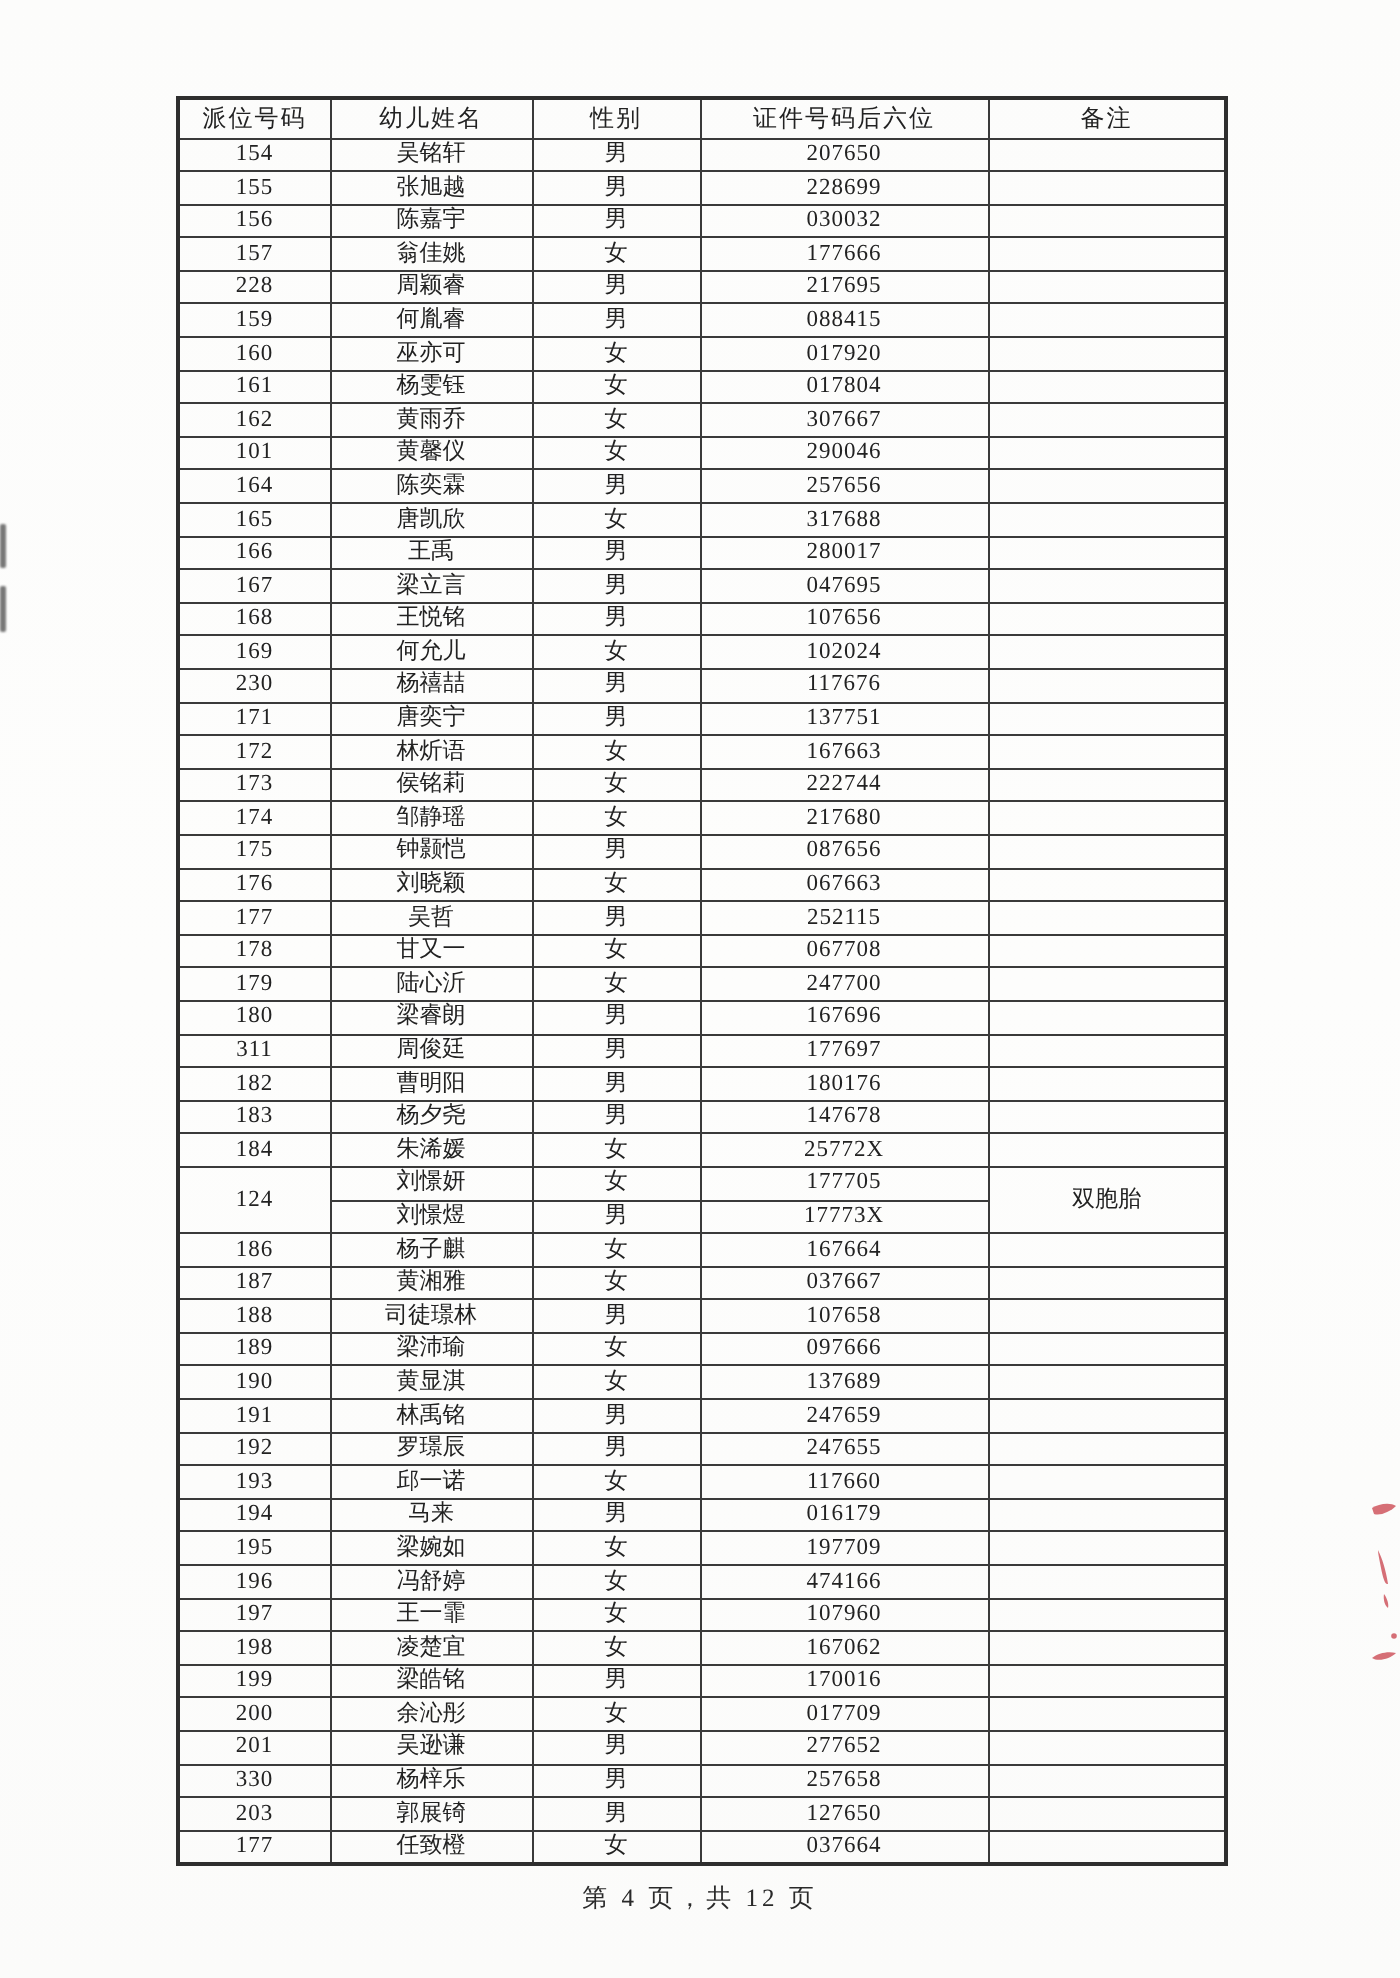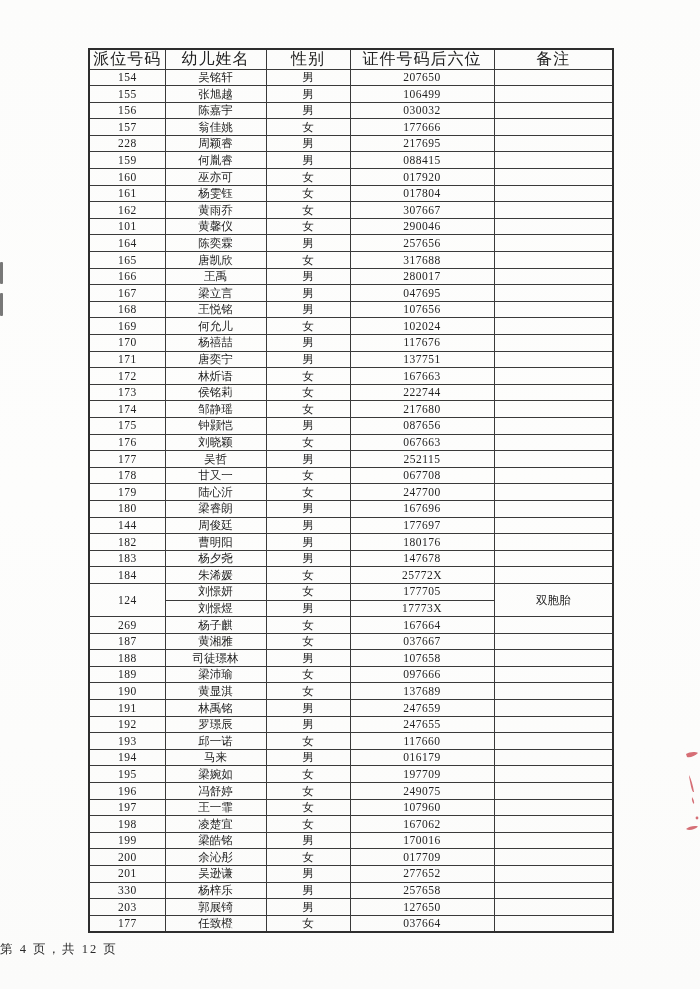--- a/index.html
+++ b/index.html
@@ -36,27 +36,28 @@
     padding: 0;
     font-weight: normal;
     font-size: 11.5px;
     line-height: 1.1;
     color: #222;
     overflow: hidden;
     white-space: nowrap;
   }
   table.alloc thead tr { height: 20px; }
   table.alloc tbody tr { height: 16.6px; }
-  table.alloc th { font-size: 16px; letter-spacing: 1px; }
+  table.alloc th { font-size: 12px; letter-spacing: 1px; }
   td.num { font-size: 11.5px; letter-spacing: 0.5px; }
   .page-footer {
     position: absolute;
     left: 0;
     top: 941px;
     width: 100%;
+    text-align: center;
     font-size: 12.5px;
     letter-spacing: 2px;
     color: #2a2a2a;
   }
   .edge-smudge {
     position: absolute;
     left: 0;
     width: 3px;
     background: #4c4c4c;
     opacity: 0.75;
@@ -101,21 +102,21 @@
           <td class="num">154</td>
           <td>吴铭轩</td>
           <td>男</td>
           <td class="num">207650</td>
           <td></td>
         </tr>
         <tr>
           <td class="num">155</td>
           <td>张旭越</td>
           <td>男</td>
-          <td class="num">106499</td>
+          <td class="num">228699</td>
           <td></td>
         </tr>
         <tr>
           <td class="num">156</td>
           <td>陈嘉宇</td>
           <td>男</td>
           <td class="num">030032</td>
           <td></td>
         </tr>
         <tr>
@@ -203,21 +204,21 @@
           <td></td>
         </tr>
         <tr>
           <td class="num">169</td>
           <td>何允儿</td>
           <td>女</td>
           <td class="num">102024</td>
           <td></td>
         </tr>
         <tr>
-          <td class="num">170</td>
+          <td class="num">230</td>
           <td>杨禧喆</td>
           <td>男</td>
           <td class="num">117676</td>
           <td></td>
         </tr>
         <tr>
           <td class="num">171</td>
           <td>唐奕宁</td>
           <td>男</td>
           <td class="num">137751</td>
@@ -280,21 +281,21 @@
           <td></td>
         </tr>
         <tr>
           <td class="num">180</td>
           <td>梁睿朗</td>
           <td>男</td>
           <td class="num">167696</td>
           <td></td>
         </tr>
         <tr>
-          <td class="num">144</td>
+          <td class="num">311</td>
           <td>周俊廷</td>
           <td>男</td>
           <td class="num">177697</td>
           <td></td>
         </tr>
         <tr>
           <td class="num">182</td>
           <td>曹明阳</td>
           <td>男</td>
           <td class="num">180176</td>
@@ -320,21 +321,21 @@
           <td>女</td>
           <td class="num">177705</td>
           <td rowspan="2">双胞胎</td>
         </tr>
         <tr>
           <td>刘憬煜</td>
           <td>男</td>
           <td class="num">17773X</td>
         </tr>
         <tr>
-          <td class="num">269</td>
+          <td class="num">186</td>
           <td>杨子麒</td>
           <td>女</td>
           <td class="num">167664</td>
           <td></td>
         </tr>
         <tr>
           <td class="num">187</td>
           <td>黄湘雅</td>
           <td>女</td>
           <td class="num">037667</td>
@@ -393,21 +394,21 @@
           <td class="num">195</td>
           <td>梁婉如</td>
           <td>女</td>
           <td class="num">197709</td>
           <td></td>
         </tr>
         <tr>
           <td class="num">196</td>
           <td>冯舒婷</td>
           <td>女</td>
-          <td class="num">249075</td>
+          <td class="num">474166</td>
           <td></td>
         </tr>
         <tr>
           <td class="num">197</td>
           <td>王一霏</td>
           <td>女</td>
           <td class="num">107960</td>
           <td></td>
         </tr>
         <tr>

